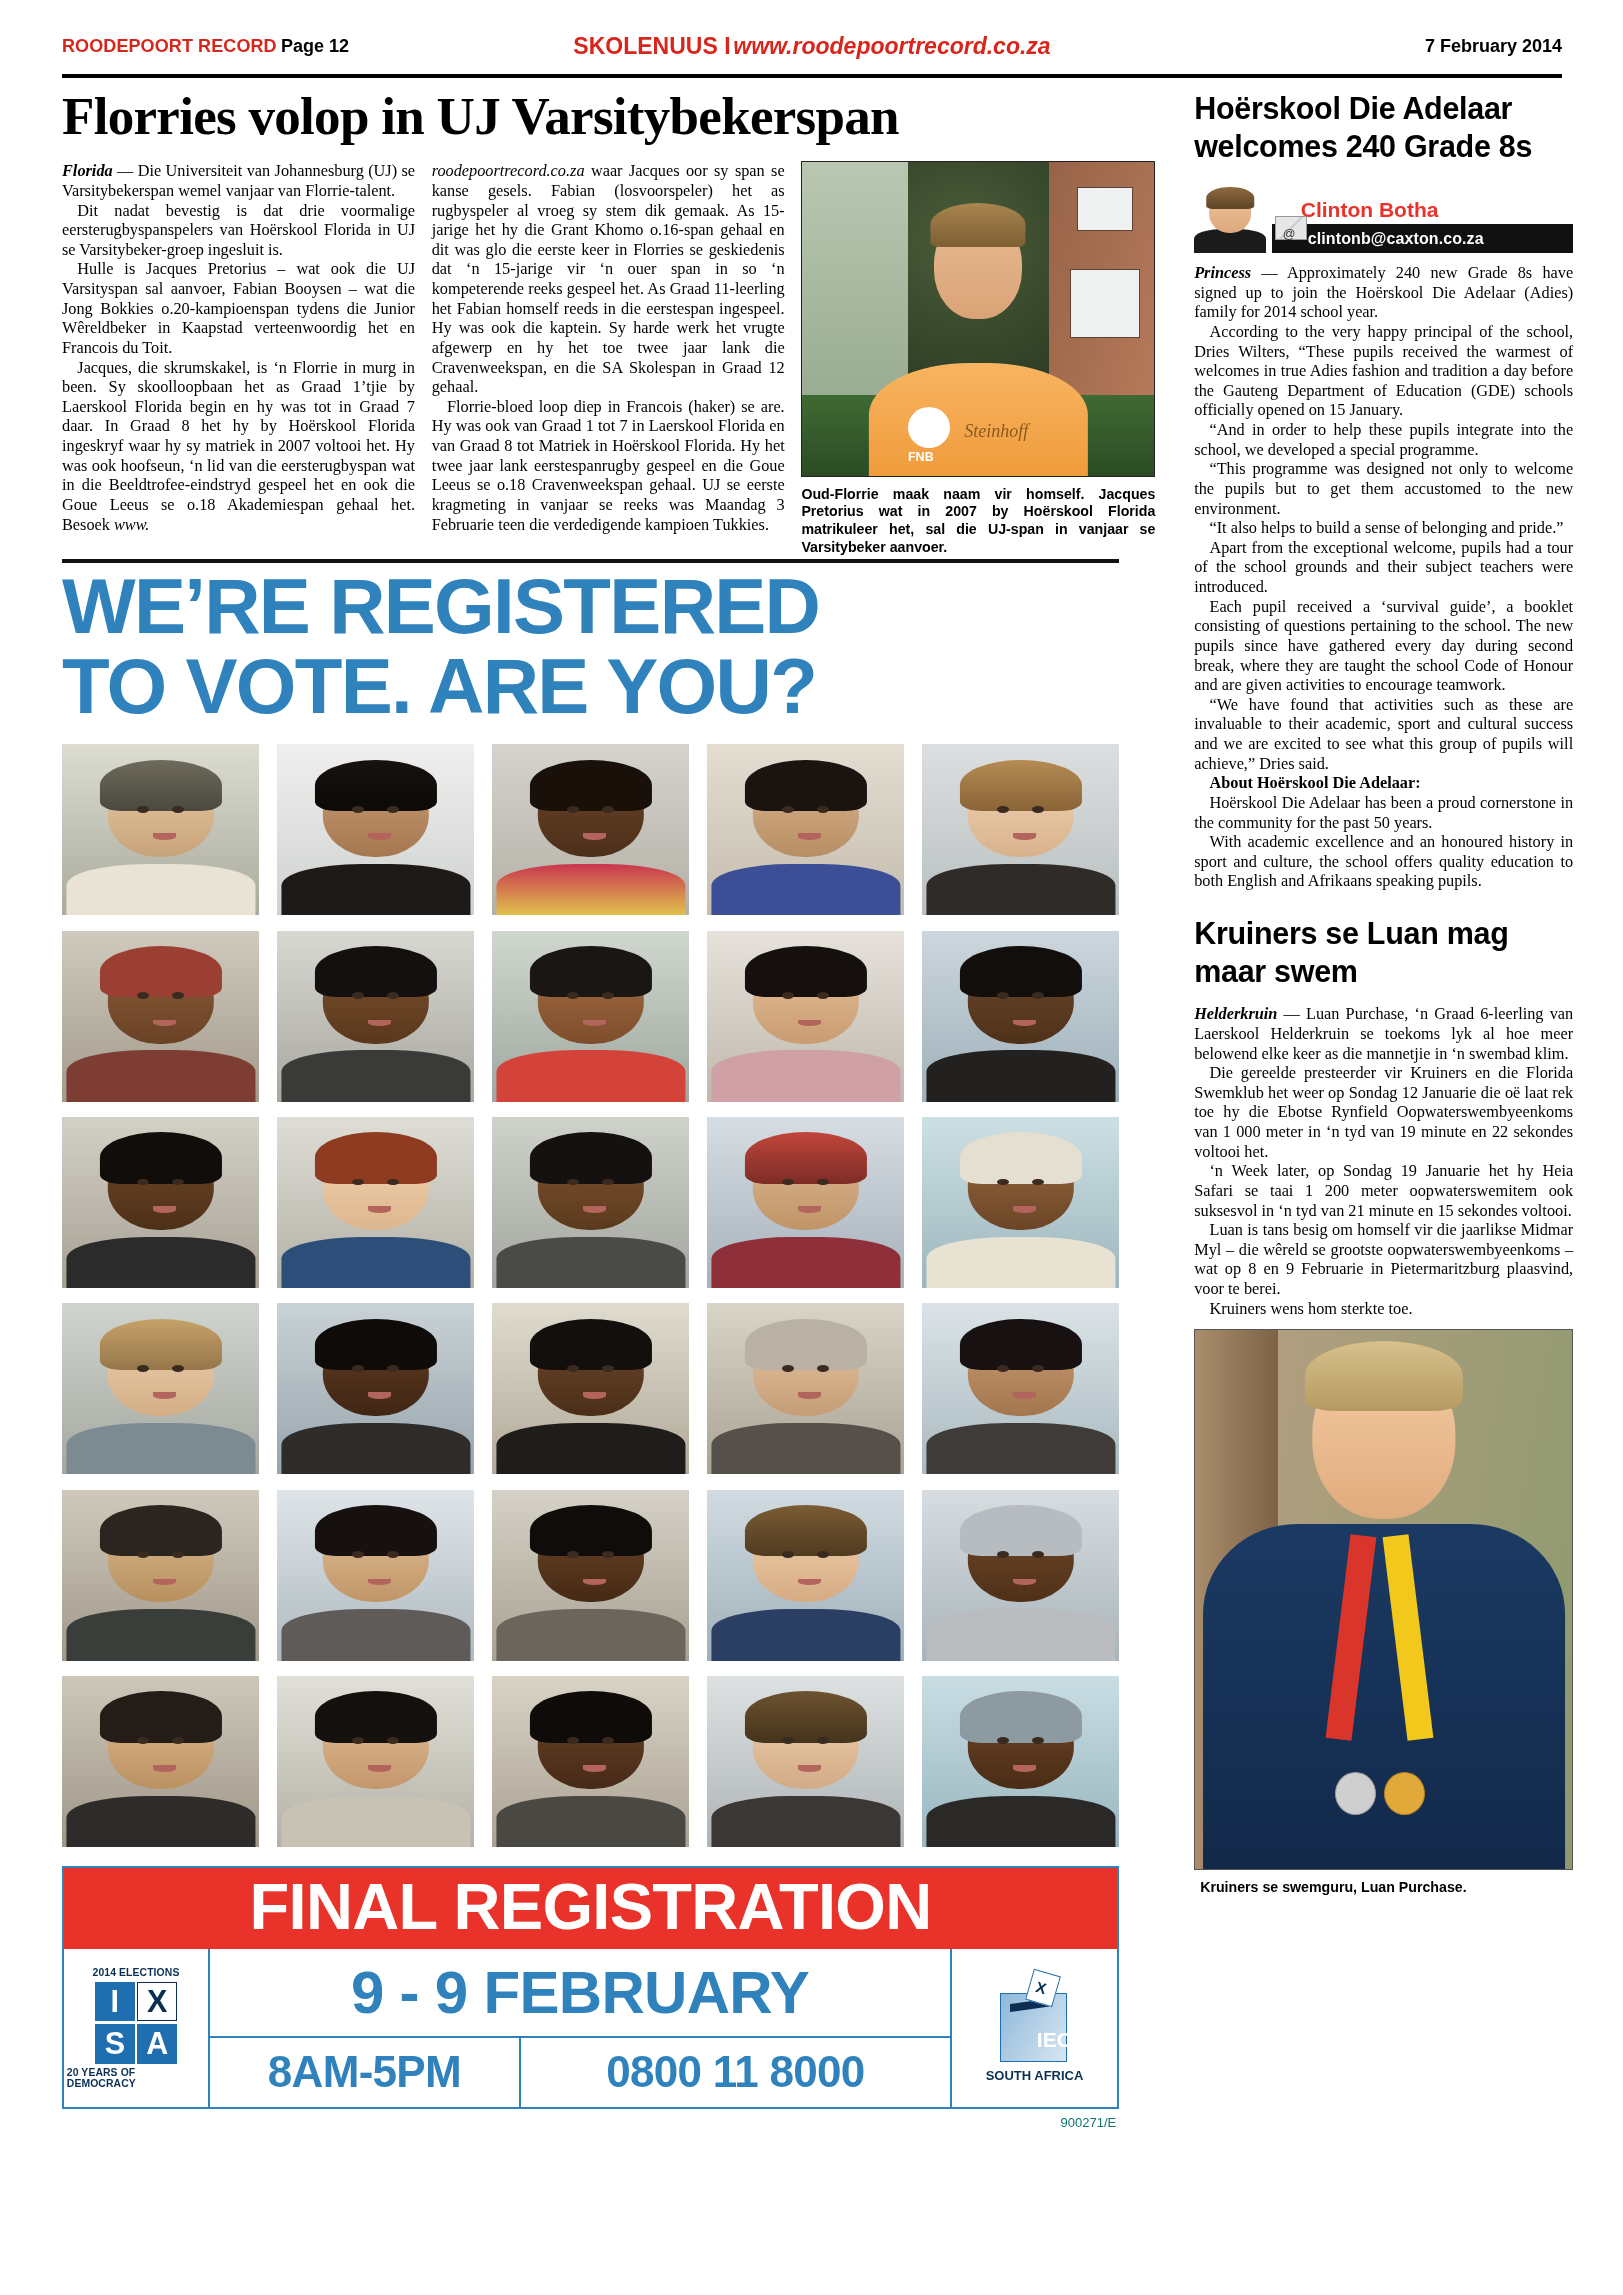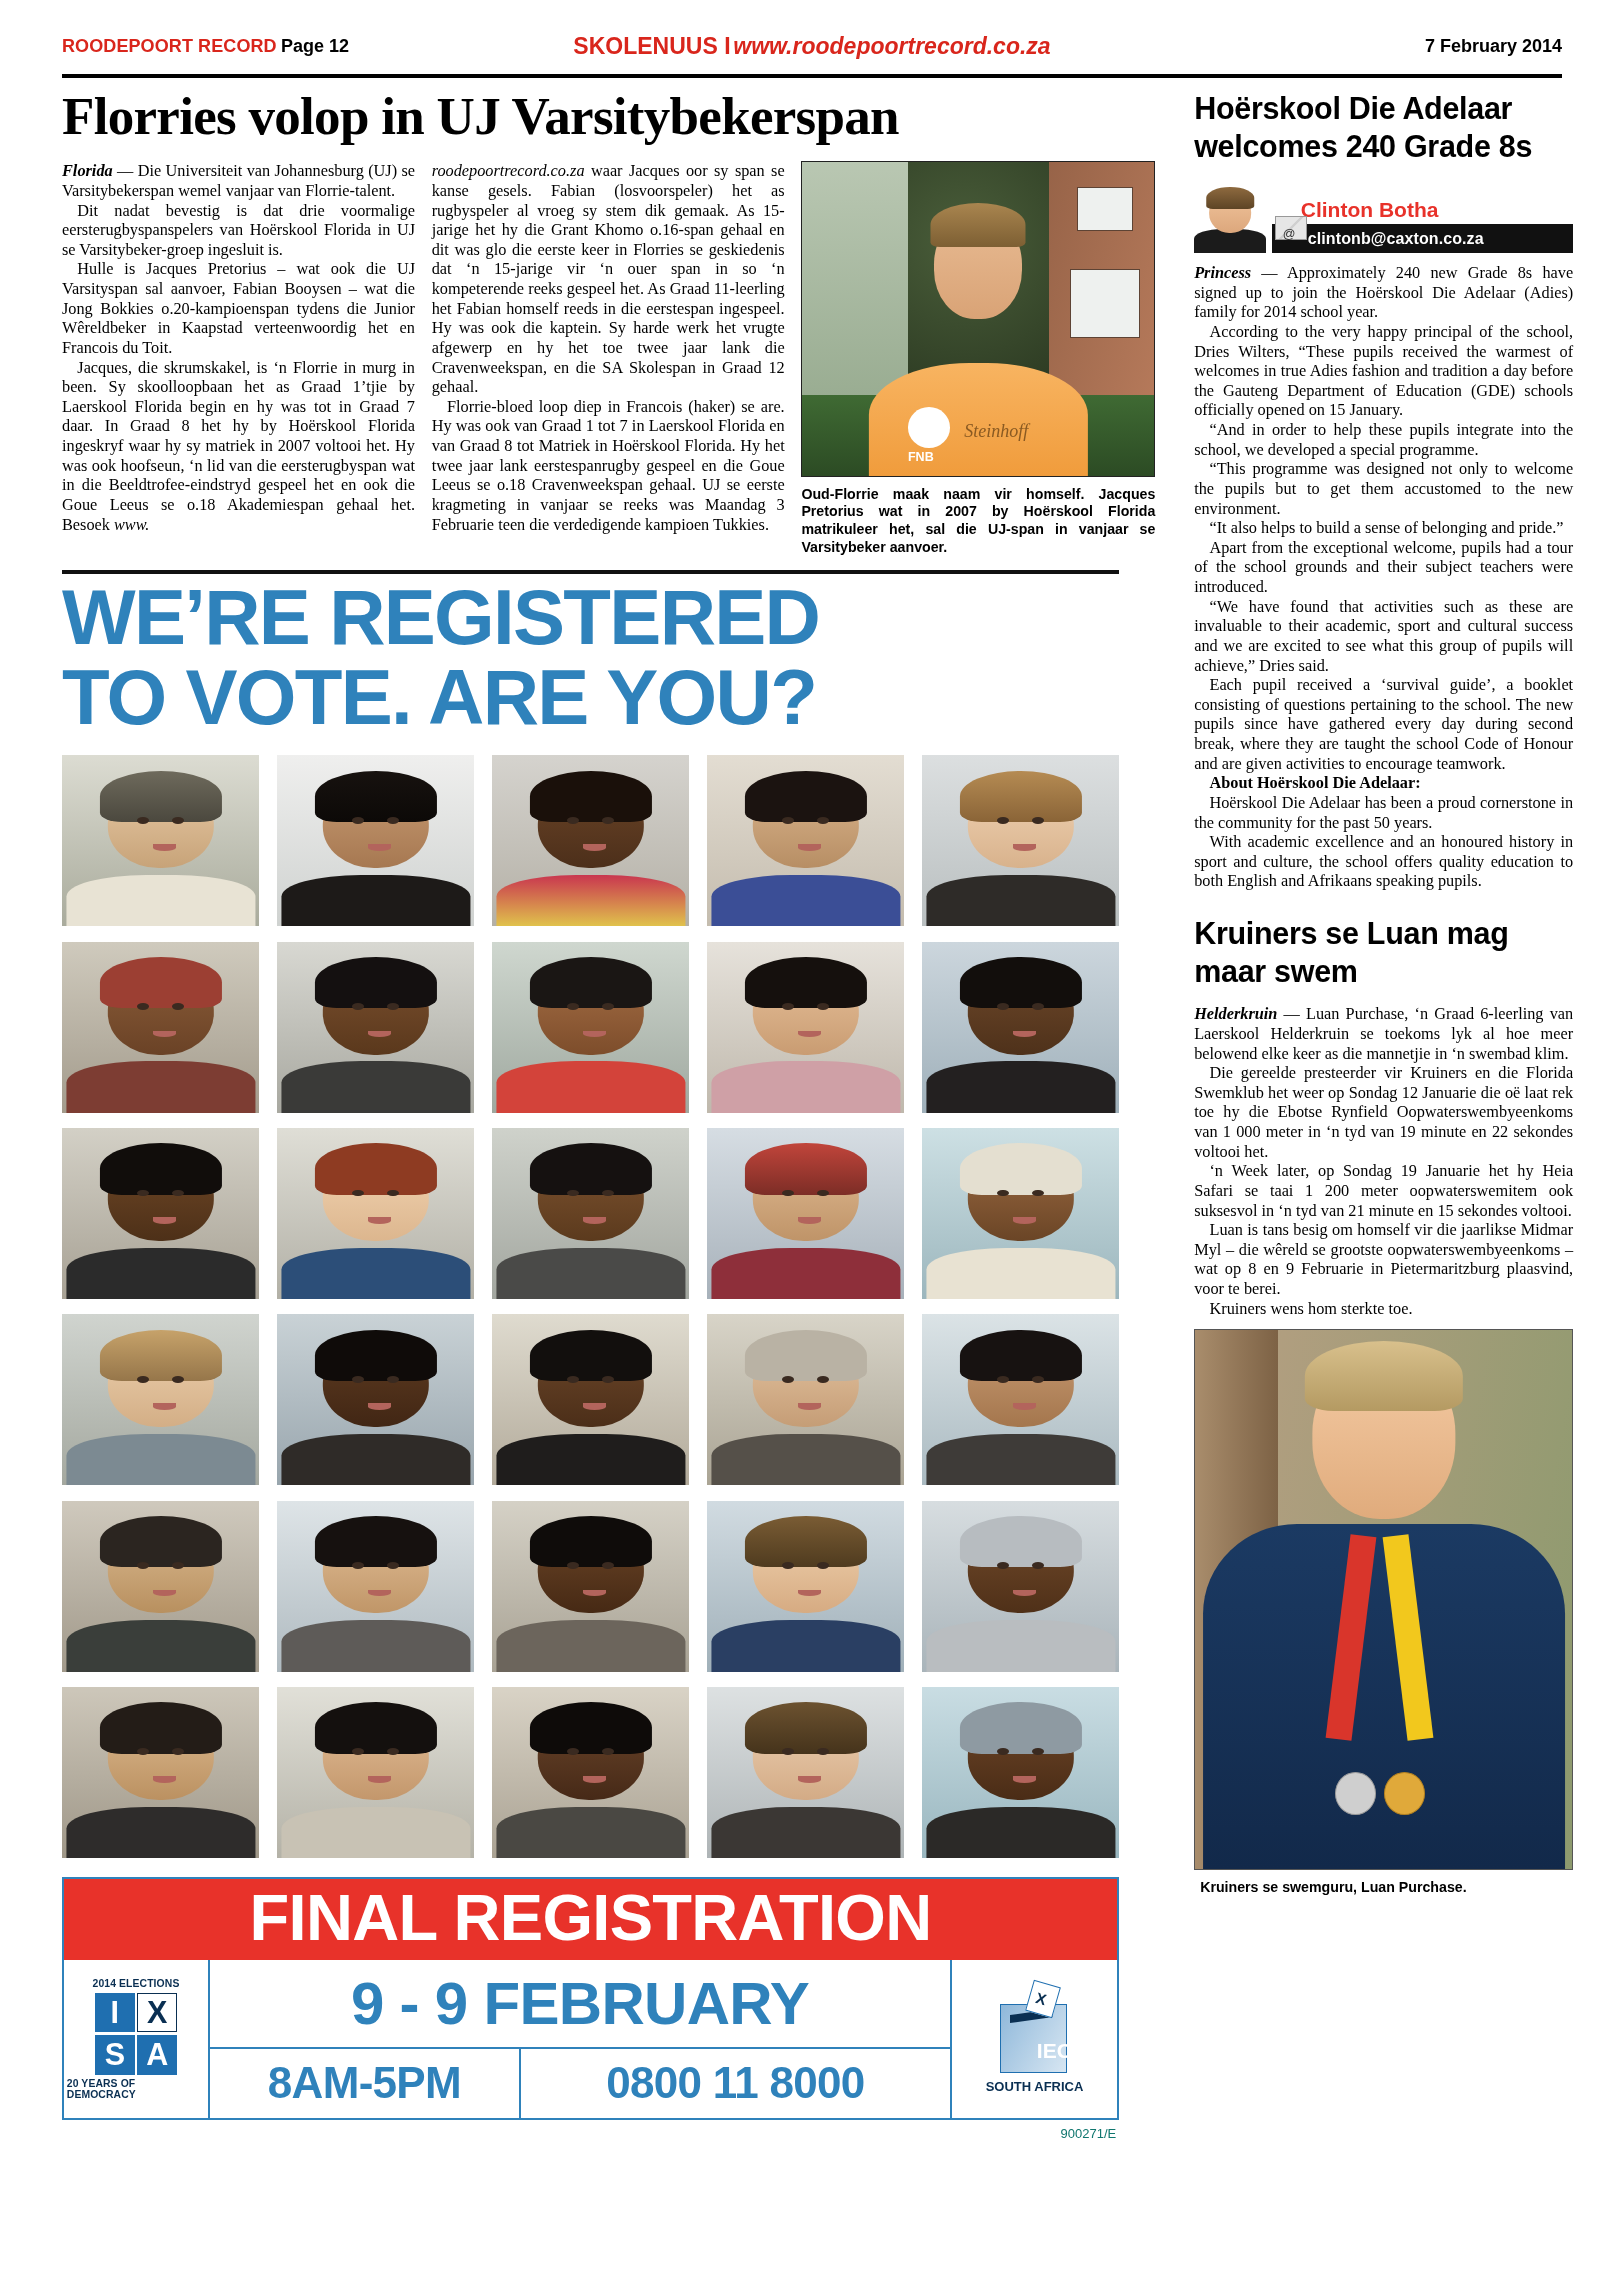--- a/index.html
+++ b/index.html
@@ -87,21 +87,21 @@
   .ph-logo { position:absolute; left:30%; bottom:9%; width:12%; height:13%;
              border-radius:50%; background:#fff; }
   .ph-brand{ position:absolute; left:46%; bottom:11%;
              font-family:"Liberation Serif",serif; font-style:italic;
              font-size:18px; color:#8a5a22; }
   .ph-fnb  { position:absolute; left:30%; bottom:4%;
              font-family:"Liberation Sans",sans-serif; font-weight:bold;
              font-size:12.5px; color:#fff; }
 
   
-  .ad { margin-top: 13px; width: 1057px; position: relative; }
+  .ad { margin-top: 2px; width: 1057px; position: relative; }
   .ad-rule-top { border-top: 4.9px solid #111; margin-bottom: 4.2px; }
   .ad-h {
     font-family: "Liberation Sans", sans-serif; font-weight: bold;
     color: #2f82bb; font-size: 78px; line-height: 1.02;
     letter-spacing: -1.7px; white-space: nowrap;
   }
   .ad-h .l2 { display: block; }
   .grid {
     margin-top: 18px;
     display: grid; grid-template-columns: repeat(5, 1fr);
@@ -655,22 +655,22 @@
       <div class="side-col">
         <p class="first">
           <span class="lede">Princess</span>
           <span>— Approximately 240 new Grade 8s have signed up to join the Hoërskool Die Adelaar (Adies) family for 2014 school year.</span>
         </p>
         <p><span>According to the very happy principal of the school, Dries Wilters, “These pupils received the warmest of welcomes in true Adies fashion and tradition a day before the Gauteng Department of Education (GDE) schools officially opened on 15 January.</span></p>
         <p><span>“And in order to help these pupils integrate into the school, we developed a special programme.</span></p>
         <p><span>“This programme was designed not only to welcome the pupils but to get them accustomed to the new environment.</span></p>
         <p><span>“It also helps to build a sense of belonging and pride.”</span></p>
         <p><span>Apart from the exceptional welcome, pupils had a tour of the school grounds and their subject teachers were introduced.</span></p>
+        <p><span>Each pupil received a ‘survival guide’, a booklet consisting of questions pertaining to the school. The new pupils since have gathered every day during second break, where they are taught the school Code of Honour and are given activities to encourage teamwork.</span></p>
         <p><span>“We have found that activities such as these are invaluable to their academic, sport and cultural success and we are excited to see what this group of pupils will achieve,” Dries said.</span></p>
-        <p><span>Each pupil received a ‘survival guide’, a booklet consisting of questions pertaining to the school. The new pupils since have gathered every day during second break, where they are taught the school Code of Honour and are given activities to encourage teamwork.</span></p>
         <p><span class="subhead">About Hoërskool Die Adelaar:</span></p>
         <p><span>Hoërskool Die Adelaar has been a proud cornerstone in the community for the past 50 years.</span></p>
         <p><span>With academic excellence and an honoured history in sport and culture, the school offers quality education to both English and Afrikaans speaking pupils.</span></p>
       </div>
 
       <h2 class="side-h2">Kruiners se Luan mag maar swem</h2>
 
       <div class="side-col">
         <p class="first">
           <span class="lede">Helderkruin</span>

